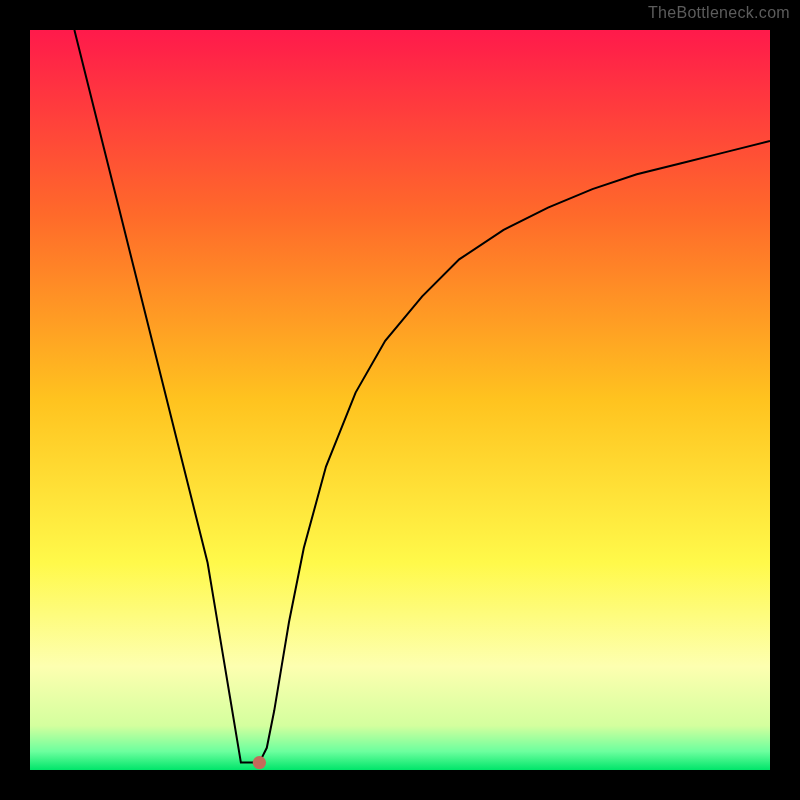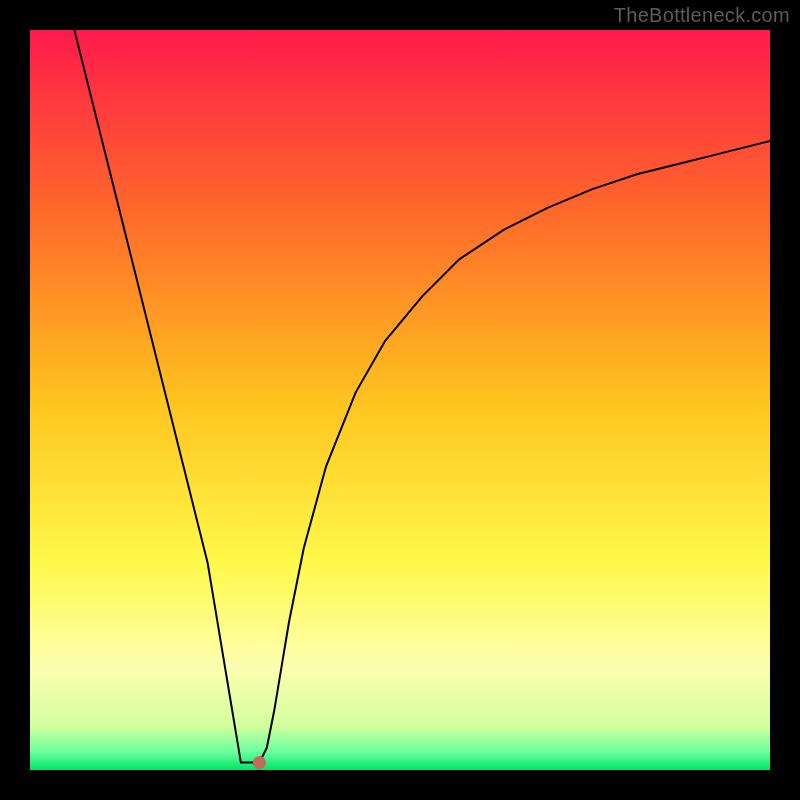--- a/index.html
+++ b/index.html
@@ -17,21 +17,21 @@
     left: 0;
     width: 800px;
     height: 800px;
     background: #000;
   }
   .watermark {
     position: absolute;
     top: 4px;
     right: 10px;
     color: #5c5c5c;
-    font-size: 20px;
+    font-size: 16px;
     font-weight: 500;
     letter-spacing: 0.3px;
     z-index: 10;
   }
   svg.chart {
     position: absolute;
     top: 30px;
     left: 30px;
     width: 740px;
     height: 740px;

